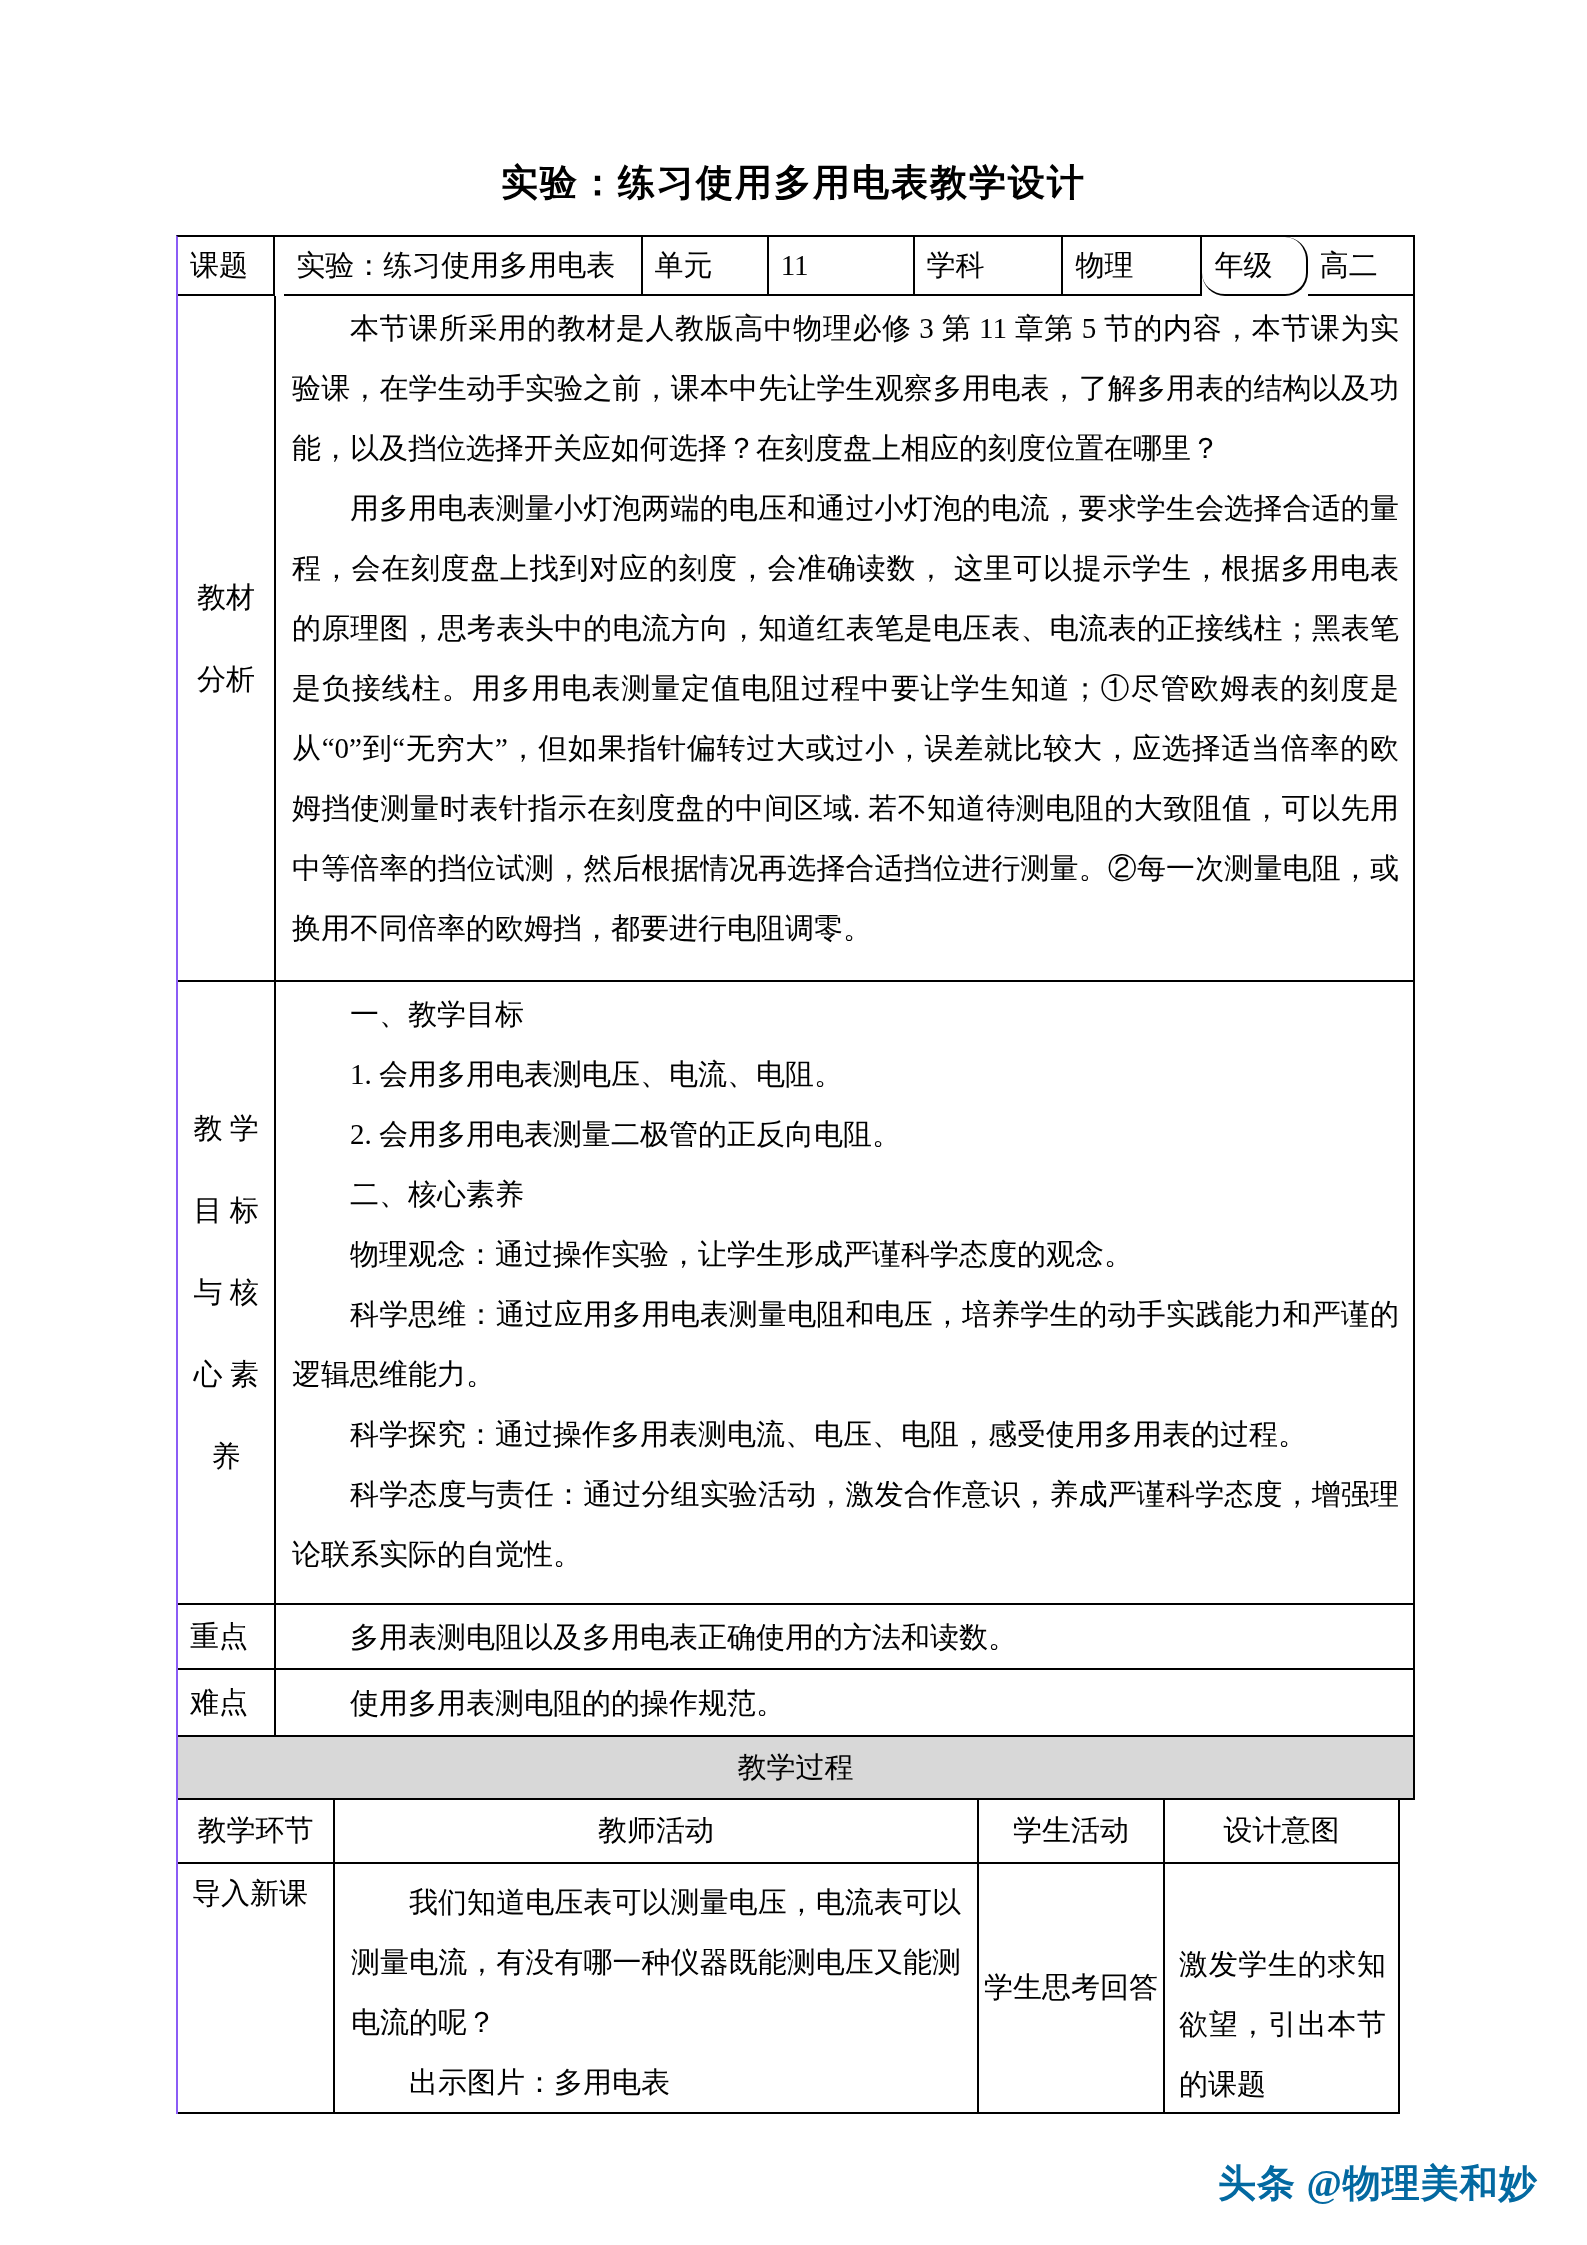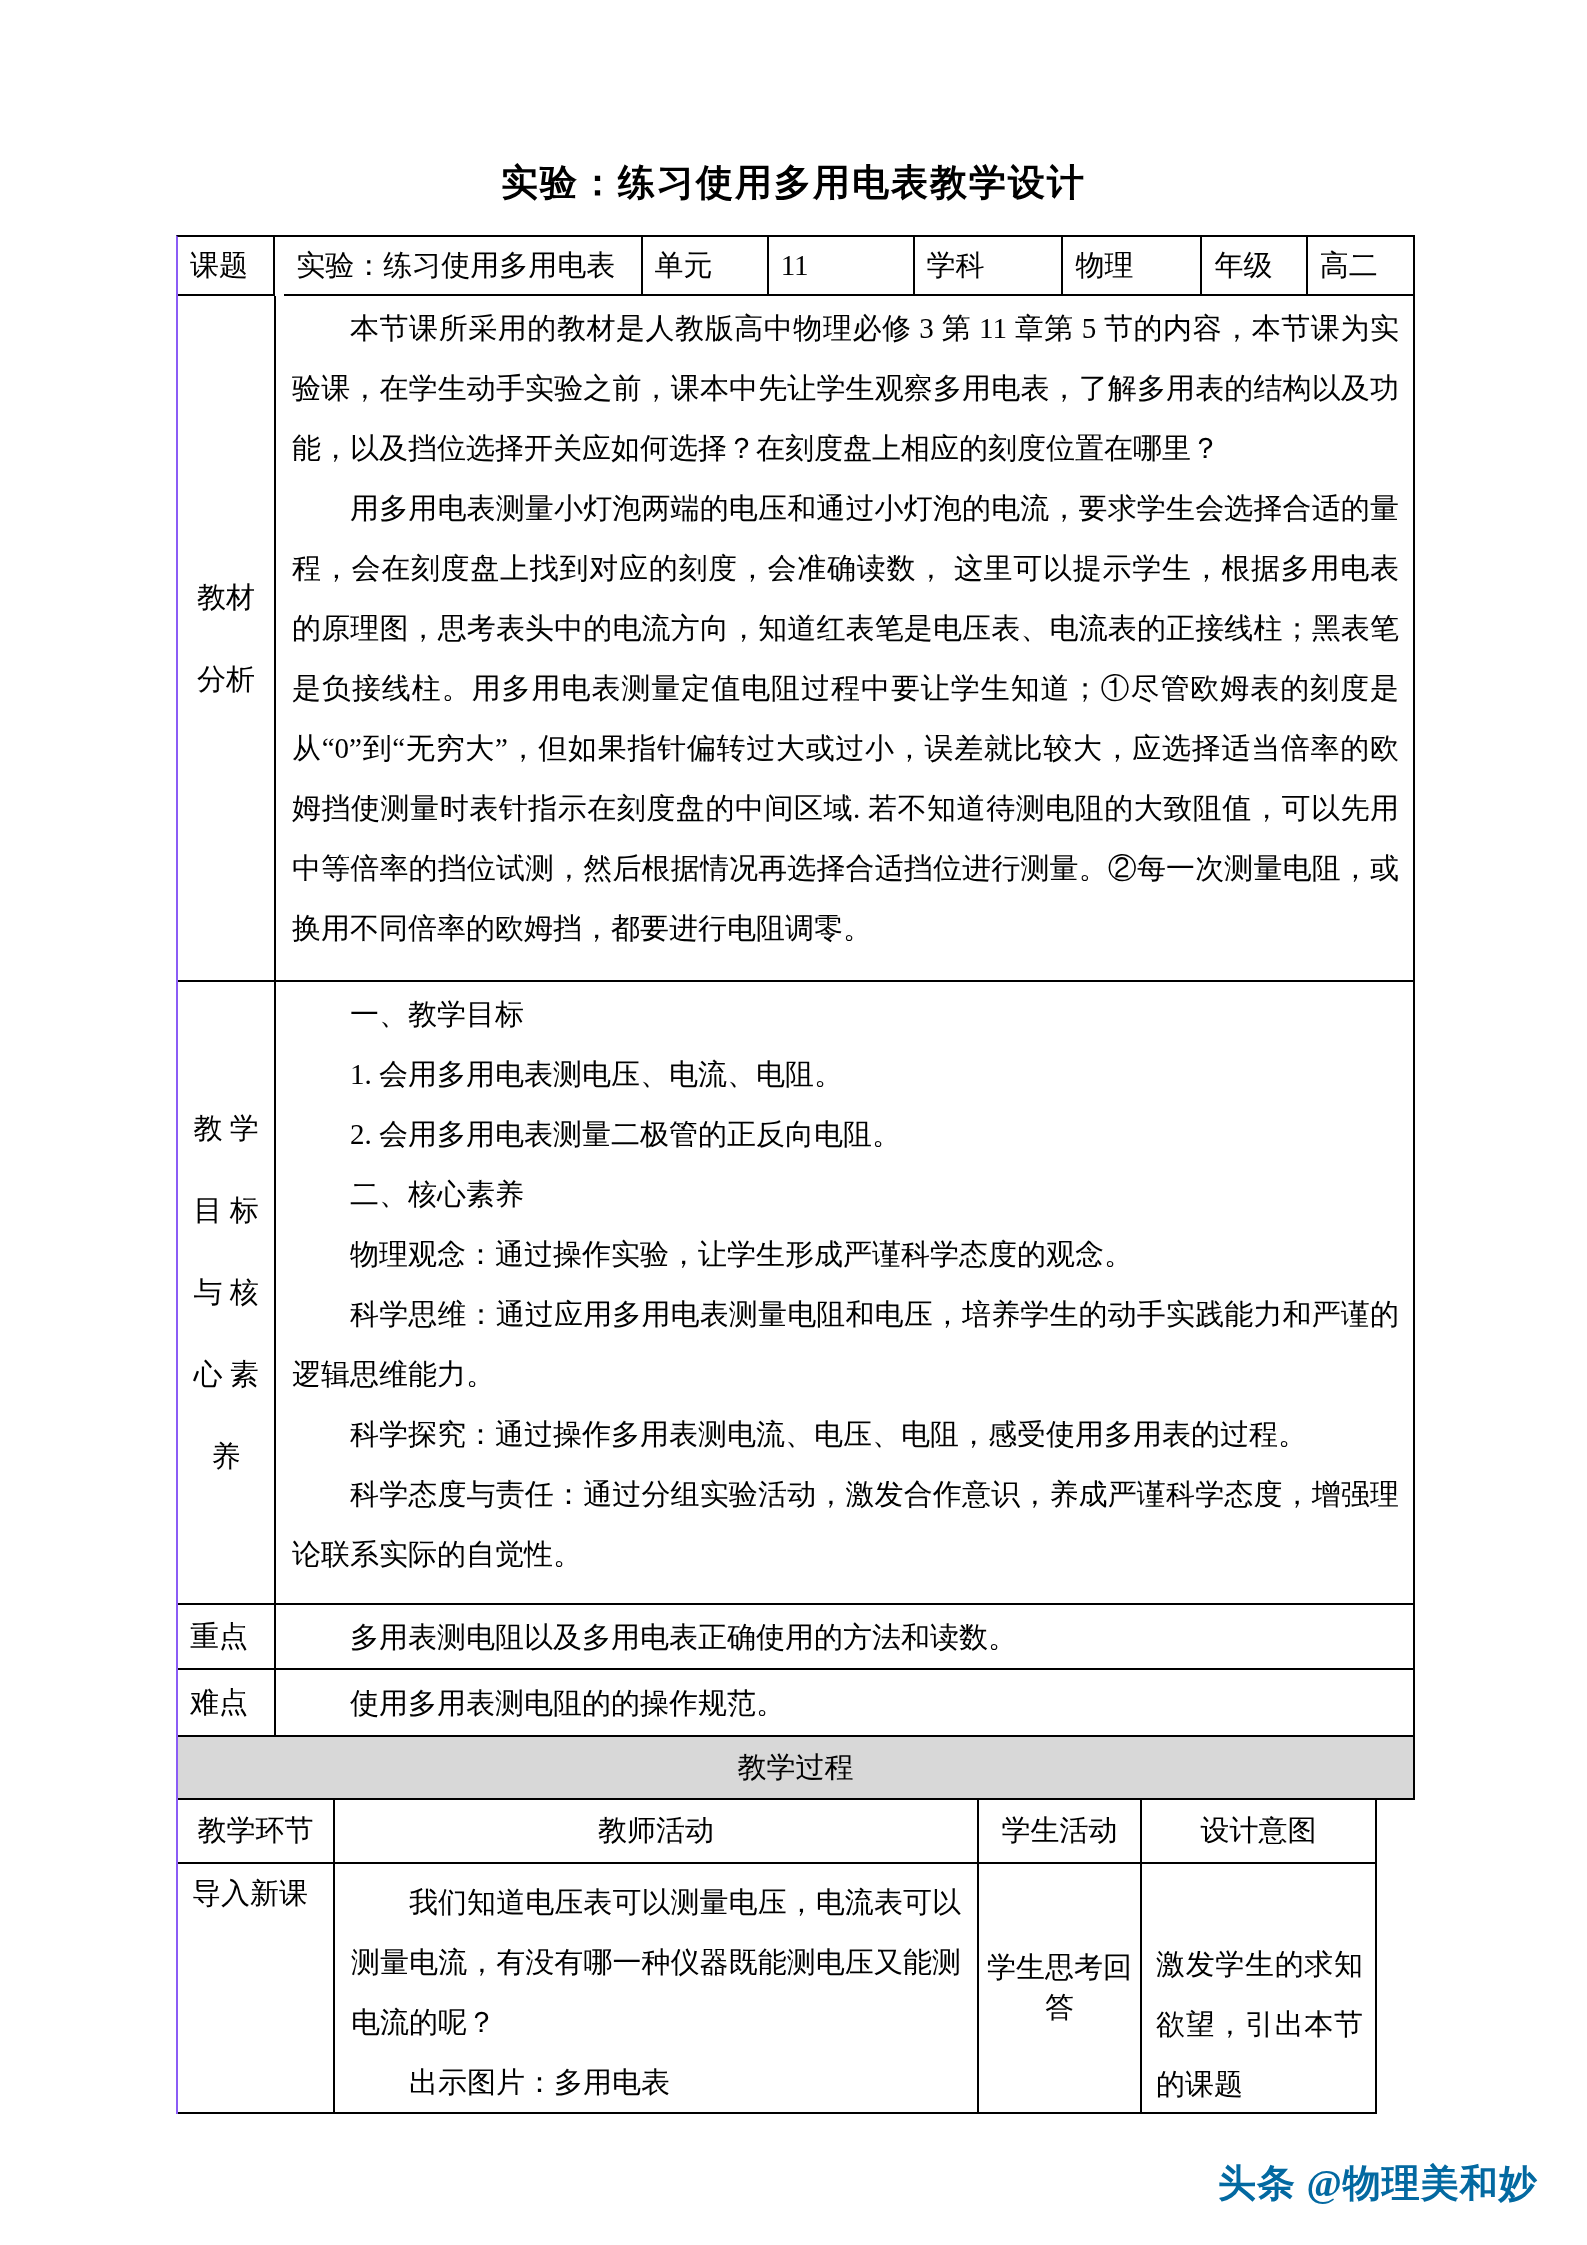--- a/index.html
+++ b/index.html
@@ -35,23 +35,23 @@
   .row{display:flex;width:100%;}
   .cell{
     box-sizing:border-box;
     border-right:2px solid #000;
     border-bottom:2px solid #000;
     font-size:29px;
     overflow:hidden;
   }
   
   .w98{width:98px;}  .w361{width:361px;margin-left:9px;} .w127{width:127px;} .w147{width:147px;}
-  .w150{width:150px;} .w140{width:140px;} .w106{width:106px;} .w108{width:108px;}
+  .w150{width:150px;} .w140{width:140px;} .w106{width:106px;border-radius:23px;} .w108{width:108px;}
   .w1139{width:1139px;} .w1237{width:1441px;}
-  .w157{width:157px;} .w644{width:644px;} .w201{width:163px;} .w235{width:235px;}
+  .w157{width:157px;} .w644{width:644px;} .w201{width:186px;} .w235{width:235px;}
 
   .h59{height:59px;} .h686{height:686px;} .h623{height:623px;}
   .h65{height:65px;} .h67{height:67px;} .h63{height:63px;}
   .h64{height:64px;} .h250{height:250px;}
 
   .vcenter{display:flex;flex-direction:column;justify-content:center;}
   .leftpad{padding-left:12px;}
 
   .label-col{
     display:flex;flex-direction:column;justify-content:center;align-items:center;

